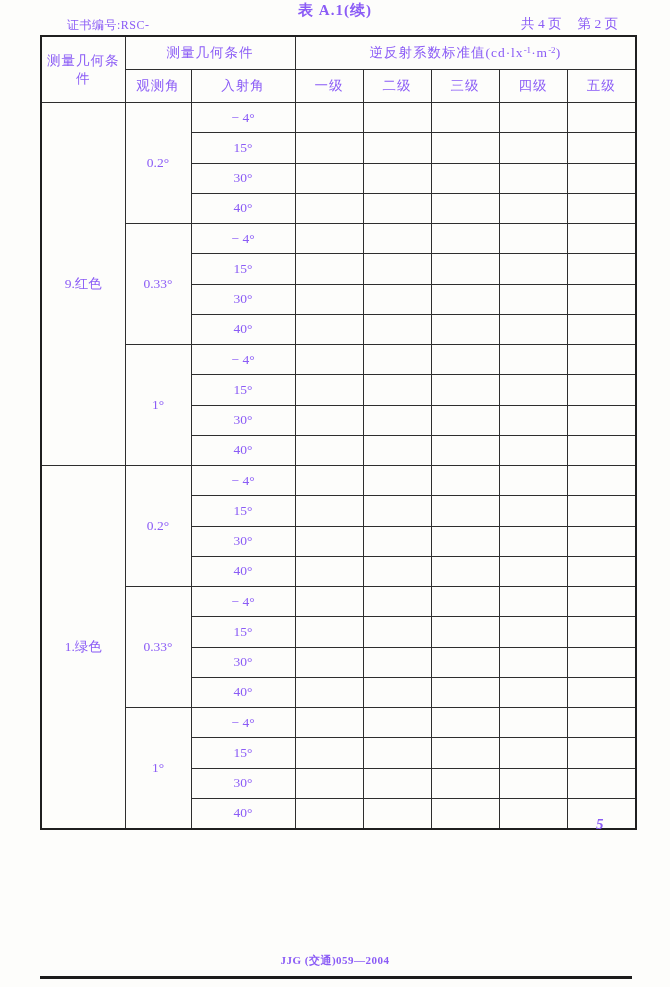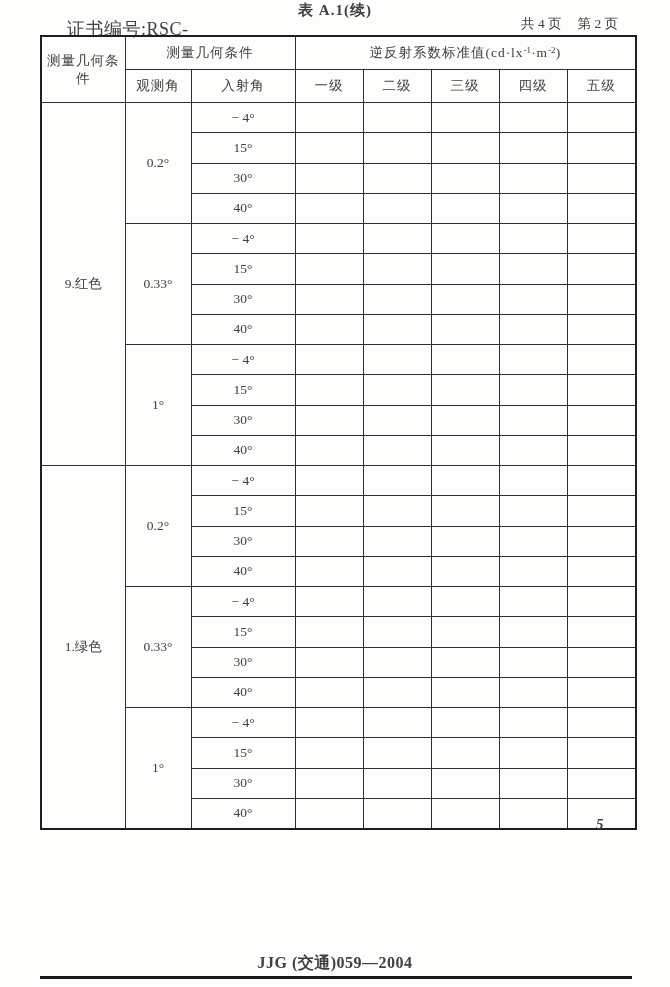--- a/index.html
+++ b/index.html
@@ -2,36 +2,36 @@
 <html><head>
 <meta charset="utf-8">
 <style>
   html, body { margin: 0; padding: 0; background: #ffffff; }
   .page {
     position: relative;
     width: 670px;
     height: 987px;
     background: #fdfdfb;
     font-family: "Liberation Serif", "DejaVu Serif", serif;
-    color: #404040;
+    color: #8b5cf6;
     overflow: hidden;
   }
   .doc-title {
     position: absolute;
     top: 1px; left: 0;
     width: 100%;
     text-align: center;
     font-size: 15px;
     font-weight: bold;
     letter-spacing: 1px;
   }
   .cert-line {
     position: absolute;
     top: 17px; left: 67px;
-    font-size: 18px;
+    font-size: 12px;
     letter-spacing: 0.5px;
   }
   .sheet-info {
     position: absolute;
     top: 15px; right: 52px;
     font-size: 13.5px;
     font-weight: normal;
   }
   .sheet-info .gap { display: inline-block; width: 16px; }
   table.main-table {
@@ -71,21 +71,21 @@
     top: 816px; left: 596px;
     font-size: 15px;
     font-style: italic;
     font-weight: bold;
   }
   .footer-label {
     position: absolute;
     top: 953px; left: 0;
     width: 100%;
     text-align: center;
-    font-size: 16px;
+    font-size: 11px;
     font-weight: bold;
     letter-spacing: 0.5px;
   }
   .bottom-rule {
     position: absolute;
     top: 976px; left: 40px;
     width: 592px; height: 3px;
     background: #1b1b1b;
   }
 </style>

